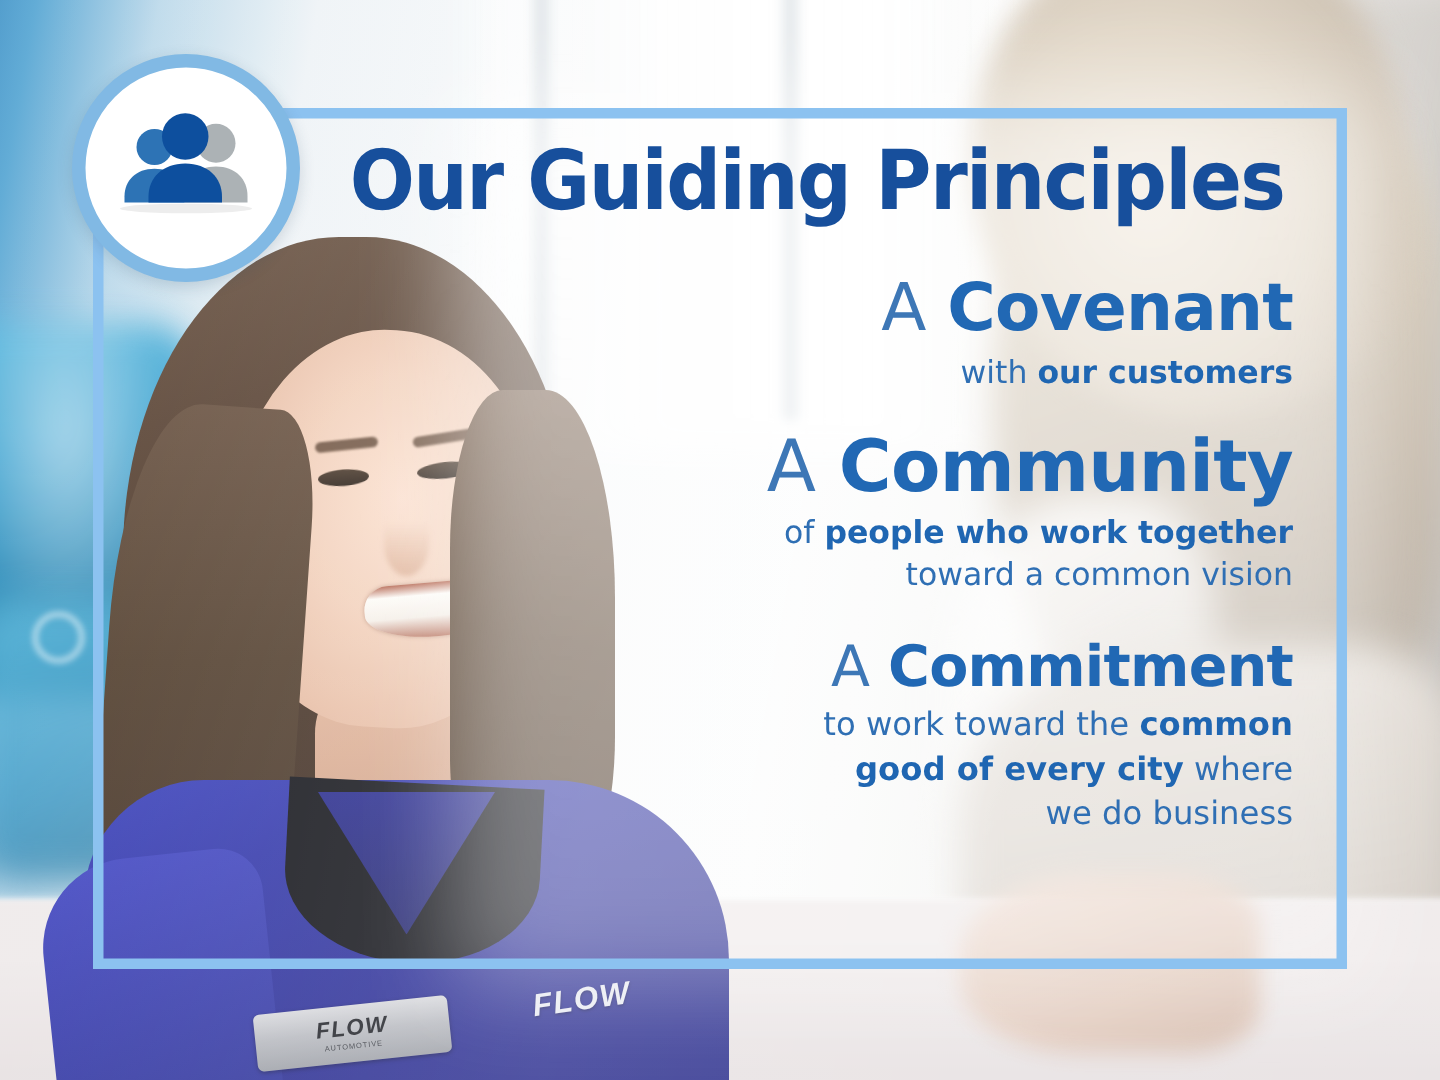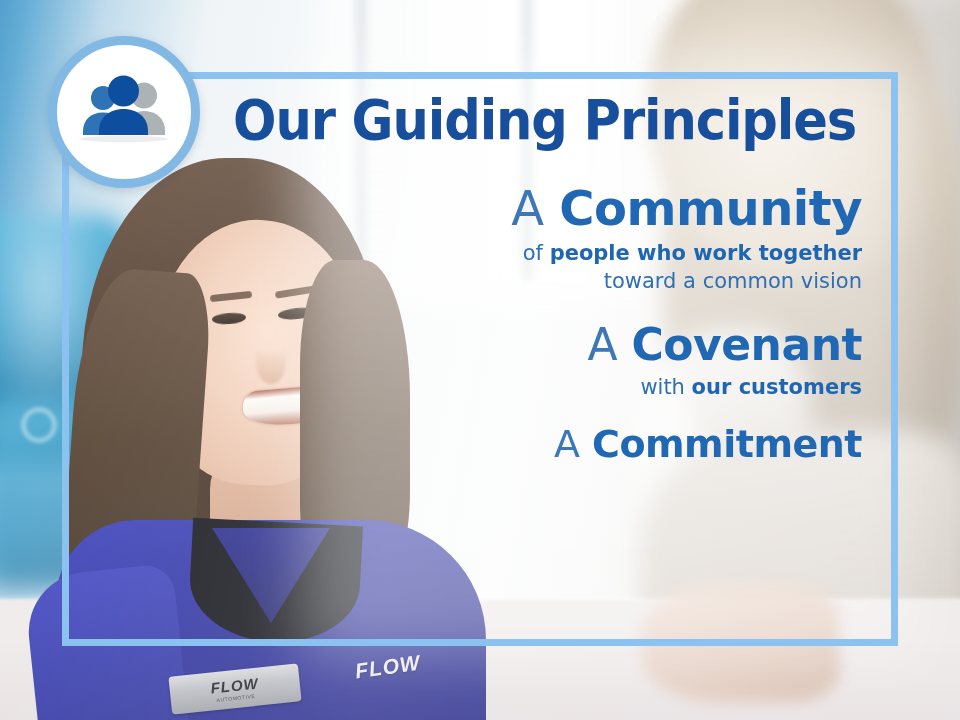--- a/index.html
+++ b/index.html
@@ -403,42 +403,47 @@
       <path d="M49.5 34C34.5 34 25 43.5 25 56v4h49v-4c0-12.5-9.5-22-24.5-22Z" fill="#0d4f9e"></path>
 
       <ellipse cx="50" cy="64" rx="44" ry="3.2" fill="#000" opacity=".07"></ellipse>
     </svg>
   </div>
 
   <div class="headline">Our Guiding Principles</div>
 
   <div class="principles">
 
+    <div class="principle p1">
+      <div class="p-title">
+        <span class="art">A</span>
+        <span class="word">Covenant</span>
+      </div>
+      <div class="p-sub">
+        <span>with </span><b>our customers</b>
+      </div>
+    </div>
+
     <div class="principle p2">
       <div class="p-title">
         <span class="art">A</span>
         <span class="word">Community</span>
       </div>
       <div class="p-sub">
         <div><span>of </span><b>people who work together</b></div>
         <div>toward a common vision</div>
       </div>
     </div>
 
-    <div class="principle p1">
-      <div class="p-title">
-        <span class="art">A</span>
-        <span class="word">Covenant</span>
-      </div>
-      <div class="p-sub">
-        <span>with </span><b>our customers</b>
-      </div>
-    </div>
-
     <div class="principle p3">
       <div class="p-title">
         <span class="art">A</span>
         <span class="word">Commitment</span>
       </div>
+      <div class="p-sub">
+        <div>to work toward the <b>common</b></div>
+        <div><b>good of every city</b> where</div>
+        <div>we do business</div>
+      </div>
     </div>
 
   </div>
 </div>
 
 </body></html>

